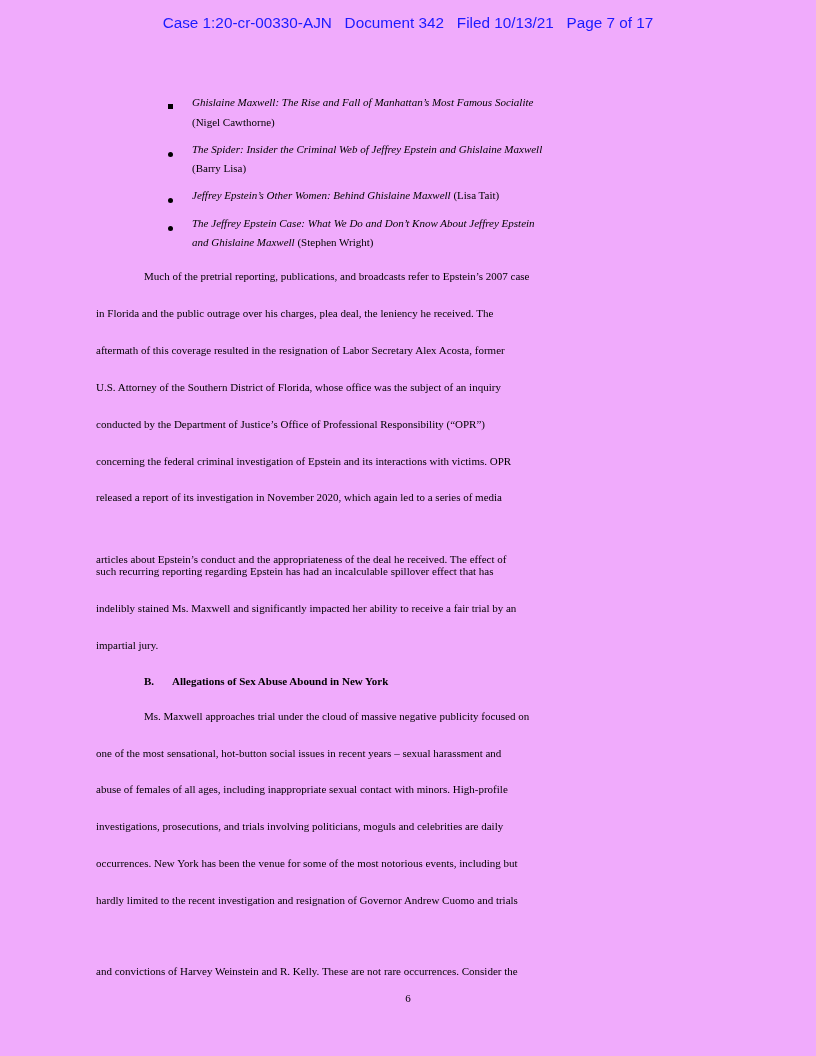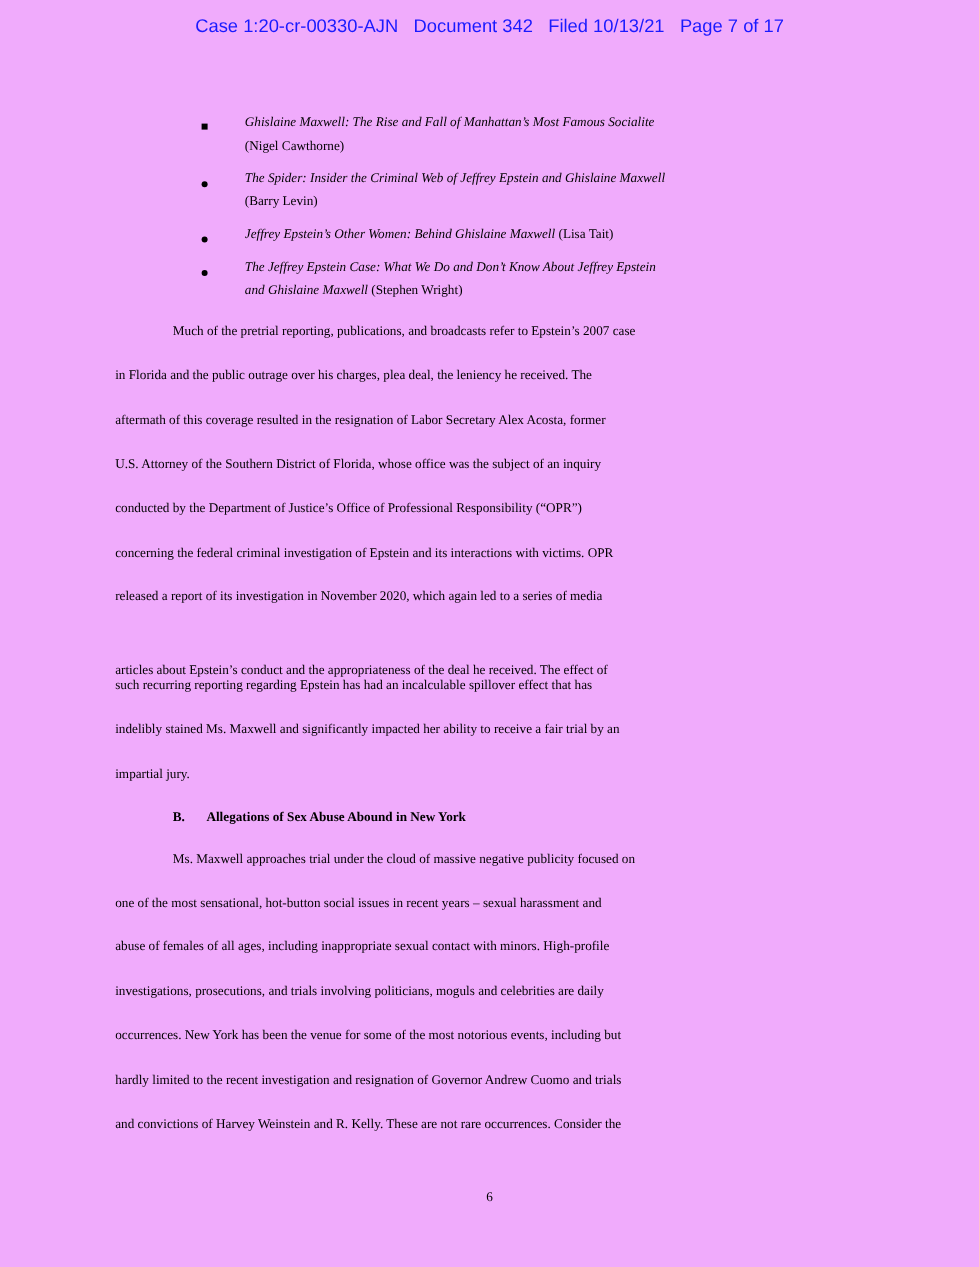--- a/index.html
+++ b/index.html
@@ -11,21 +11,21 @@
     white-space: pre; letter-spacing: 0px;
   }
   .serif { font-family: "Liberation Serif", serif; font-size: 11px; color: #000; }
   .bullet-item { position: absolute; left: 0; }
   .bullet-mark { position: absolute; left: 168px; width: 10px; }
   .bullet-line { position: absolute; left: 192px; white-space: nowrap; }
   .sq { display: inline-block; width: 5px; height: 5px; background: #000; }
   .dot { display: inline-block; width: 5px; height: 5px; border-radius: 50%; background: #000; }
   .line { position: absolute; left: 96px; white-space: nowrap; }
   .indent { left: 144px; }
-  i { font-style: italic; margin-left: 12px; }
+  i { font-style: italic; }
   .heading { position: absolute; left: 144px; font-weight: bold; white-space: nowrap; }
   .heading .letter { display: inline-block; width: 28px; }
   .page-number { position: absolute; top: 992px; left: 0; width: 816px; text-align: center; }
 </style>
 </head>
 <body>
 
 <div class="page">
 
   <div class="header"><span>Case 1:20-cr-00330-AJN</span>   <span>Document 342</span>   <span>Filed 10/13/21</span>   <span>Page 7 of 17</span></div>
@@ -34,21 +34,21 @@
 
     <div class="serif bullet-item">
       <span class="bullet-mark" style="top:99px;"><span class="sq"></span></span>
       <div class="bullet-line" style="top:96px;"><i>Ghislaine Maxwell: The Rise and Fall of Manhattan’s Most Famous Socialite</i><span></span></div>
       <div class="bullet-line" style="top:116px;"><i></i><span>(Nigel Cawthorne)</span></div>
     </div>
 
     <div class="serif bullet-item">
       <span class="bullet-mark" style="top:147px;"><span class="dot"></span></span>
       <div class="bullet-line" style="top:143px;"><i>The Spider: Insider the Criminal Web of Jeffrey Epstein and Ghislaine Maxwell</i><span></span></div>
-      <div class="bullet-line" style="top:162px;"><i></i><span>(Barry Levin)</span></div>
+      <div class="bullet-line" style="top:162px;"><i></i><span>(Barry Lisa)</span></div>
     </div>
 
     <div class="serif bullet-item">
       <span class="bullet-mark" style="top:193px;"><span class="dot"></span></span>
       <div class="bullet-line" style="top:189px;"><i>Jeffrey Epstein’s Other Women: Behind Ghislaine Maxwell</i><span> (Lisa Tait)</span></div>
     </div>
 
     <div class="serif bullet-item">
       <span class="bullet-mark" style="top:221px;"><span class="dot"></span></span>
       <div class="bullet-line" style="top:217px;"><i>The Jeffrey Epstein Case: What We Do and Don’t Know About Jeffrey Epstein</i><span></span></div>
@@ -72,17 +72,17 @@
 
   <div class="serif heading" style="top:675px;"><span class="letter">B.</span><span>Allegations of Sex Abuse Abound in New York</span></div>
 
   <div class="serif">
     <div class="line indent" style="top:710px;">Ms. Maxwell approaches trial under the cloud of massive negative publicity focused on</div>
     <div class="line" style="top:747px;">one of the most sensational, hot-button social issues in recent years – sexual harassment and</div>
     <div class="line" style="top:783px;">abuse of females of all ages, including inappropriate sexual contact with minors.  High-profile</div>
     <div class="line" style="top:820px;">investigations, prosecutions, and trials involving politicians, moguls and celebrities are daily</div>
     <div class="line" style="top:857px;">occurrences. New York has been the venue for some of the most notorious events, including but</div>
     <div class="line" style="top:894px;text-align:right;">hardly limited to the recent investigation and resignation of Governor Andrew Cuomo and trials</div>
-    <div class="line" style="top:931px;">and convictions of Harvey Weinstein and R. Kelly.  These are not rare occurrences. Consider the</div>
+    <div class="line" style="top:965px;">and convictions of Harvey Weinstein and R. Kelly.  These are not rare occurrences. Consider the</div>
   </div>
 
   <div class="serif page-number">6</div>
 </div>
 
 </body></html>

